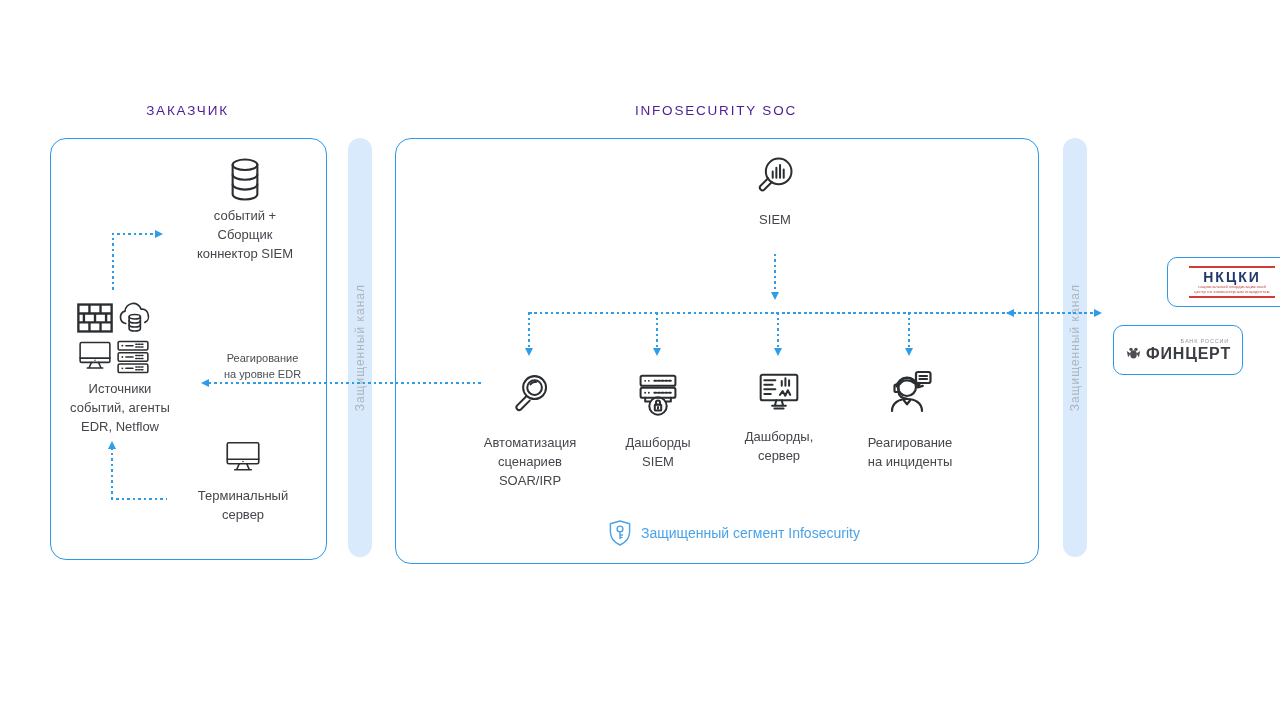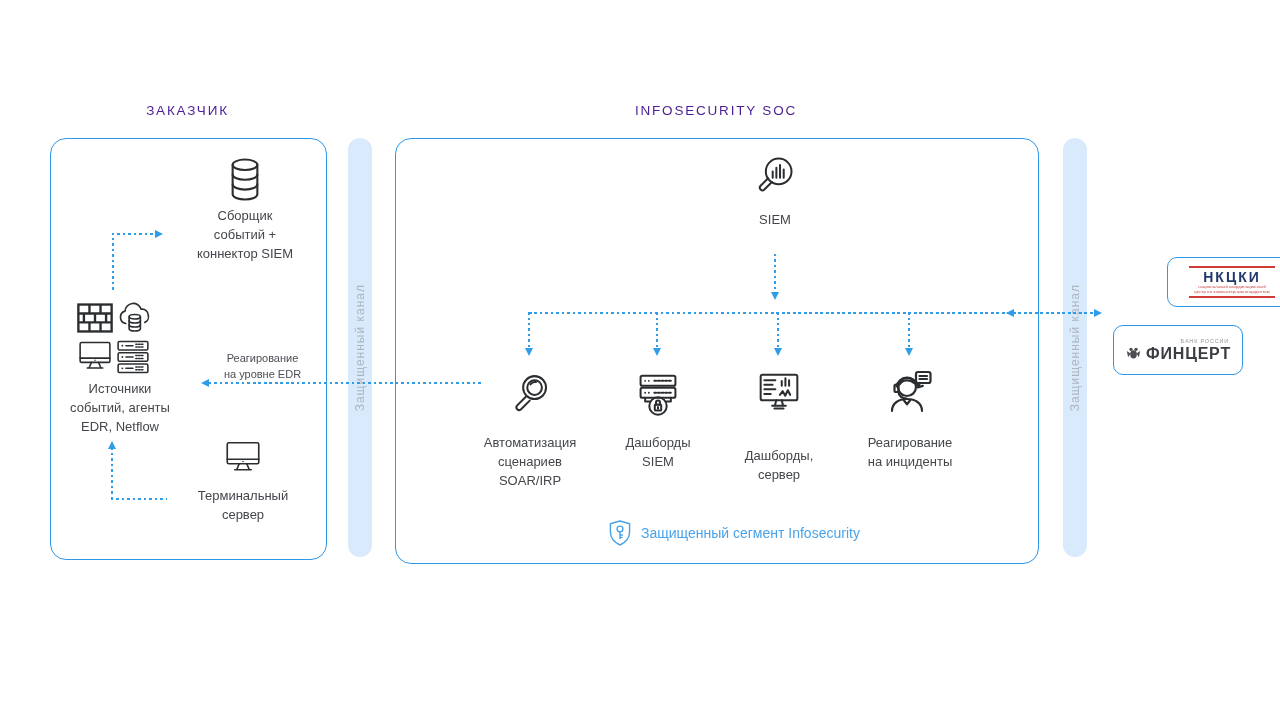--- a/index.html
+++ b/index.html
@@ -61,22 +61,22 @@
 
   <div class="icon" style="left:226px;top:157px;">
     <svg width="38" height="46" viewBox="0 0 40 48" class="ink" xmlns="http://www.w3.org/2000/svg">
       <ellipse cx="20" cy="8" rx="13" ry="5.5"></ellipse>
       <path d="M7 8 v31 c0 3 5.8 5.5 13 5.5 s13 -2.5 13 -5.5 v-31"></path>
       <path d="M7 18.3 c0 3 5.8 5.5 13 5.5 s13 -2.5 13 -5.5"></path>
       <path d="M7 28.6 c0 3 5.8 5.5 13 5.5 s13 -2.5 13 -5.5"></path>
     </svg>
   </div>
   <div class="lbl" style="left:145px;top:206px;width:200px;">
+    <span>событий +</span>
     <span>Сборщик</span>
-    <span>событий +</span>
     <span>коннектор SIEM</span>
   </div>
 
   <div class="icon" style="left:76px;top:302px;">
     <svg width="38" height="32" viewBox="0 0 48 40" xmlns="http://www.w3.org/2000/svg" style="fill:none;stroke:#2b2e31;stroke-width:3;">
       <rect x="3" y="3" width="42" height="34"></rect>
       <line x1="3" y1="14.3" x2="45" y2="14.3"></line>
         <line x1="3" y1="25.6" x2="45" y2="25.6"></line>
       <line x1="17" y1="3" x2="17" y2="14.3"></line>
         <line x1="31" y1="3" x2="31" y2="14.3"></line>
@@ -196,21 +196,21 @@
 
   <div class="icon" style="left:757px;top:372px;">
     <svg width="44" height="42" viewBox="0 0 48 44" class="ink" xmlns="http://www.w3.org/2000/svg">
       <rect x="4" y="2" width="40" height="28" rx="2"></rect>
       <path d="M8 8 h12 M8 13 h9 M8 18 h12 M8 23 h7"></path>
       <path d="M27 14 v-5 M31 14 v-8 M35 14 v-6"></path>
       <path d="M25 24 l3 -4 2.8 5 2.8 -6 2.6 5"></path>
       <path d="M21 30 l-1.5 6 M27 30 l1.5 6 M16.5 36 h15 M19 39 h10"></path>
     </svg>
   </div>
-  <div class="lbl" style="left:704px;top:446px;width:150px;">
+  <div class="lbl" style="left:704px;top:427px;width:150px;">
     <span>Дашборды,</span>
     <span>сервер</span>
   </div>
 
   <div class="icon" style="left:886px;top:369px;">
     <svg width="48" height="48" viewBox="0 0 48 48" class="ink" xmlns="http://www.w3.org/2000/svg">
       <circle cx="21" cy="18" r="9"></circle>
       <path d="M13.5 15.5 c3 -5 10 -5.5 14.5 -1.5"></path>
       <path d="M10.5 17.5 a10.8 10.8 0 0 1 21 -1"></path>
       <rect x="8.5" y="15.5" width="4" height="7.5" rx="1.6"></rect>

